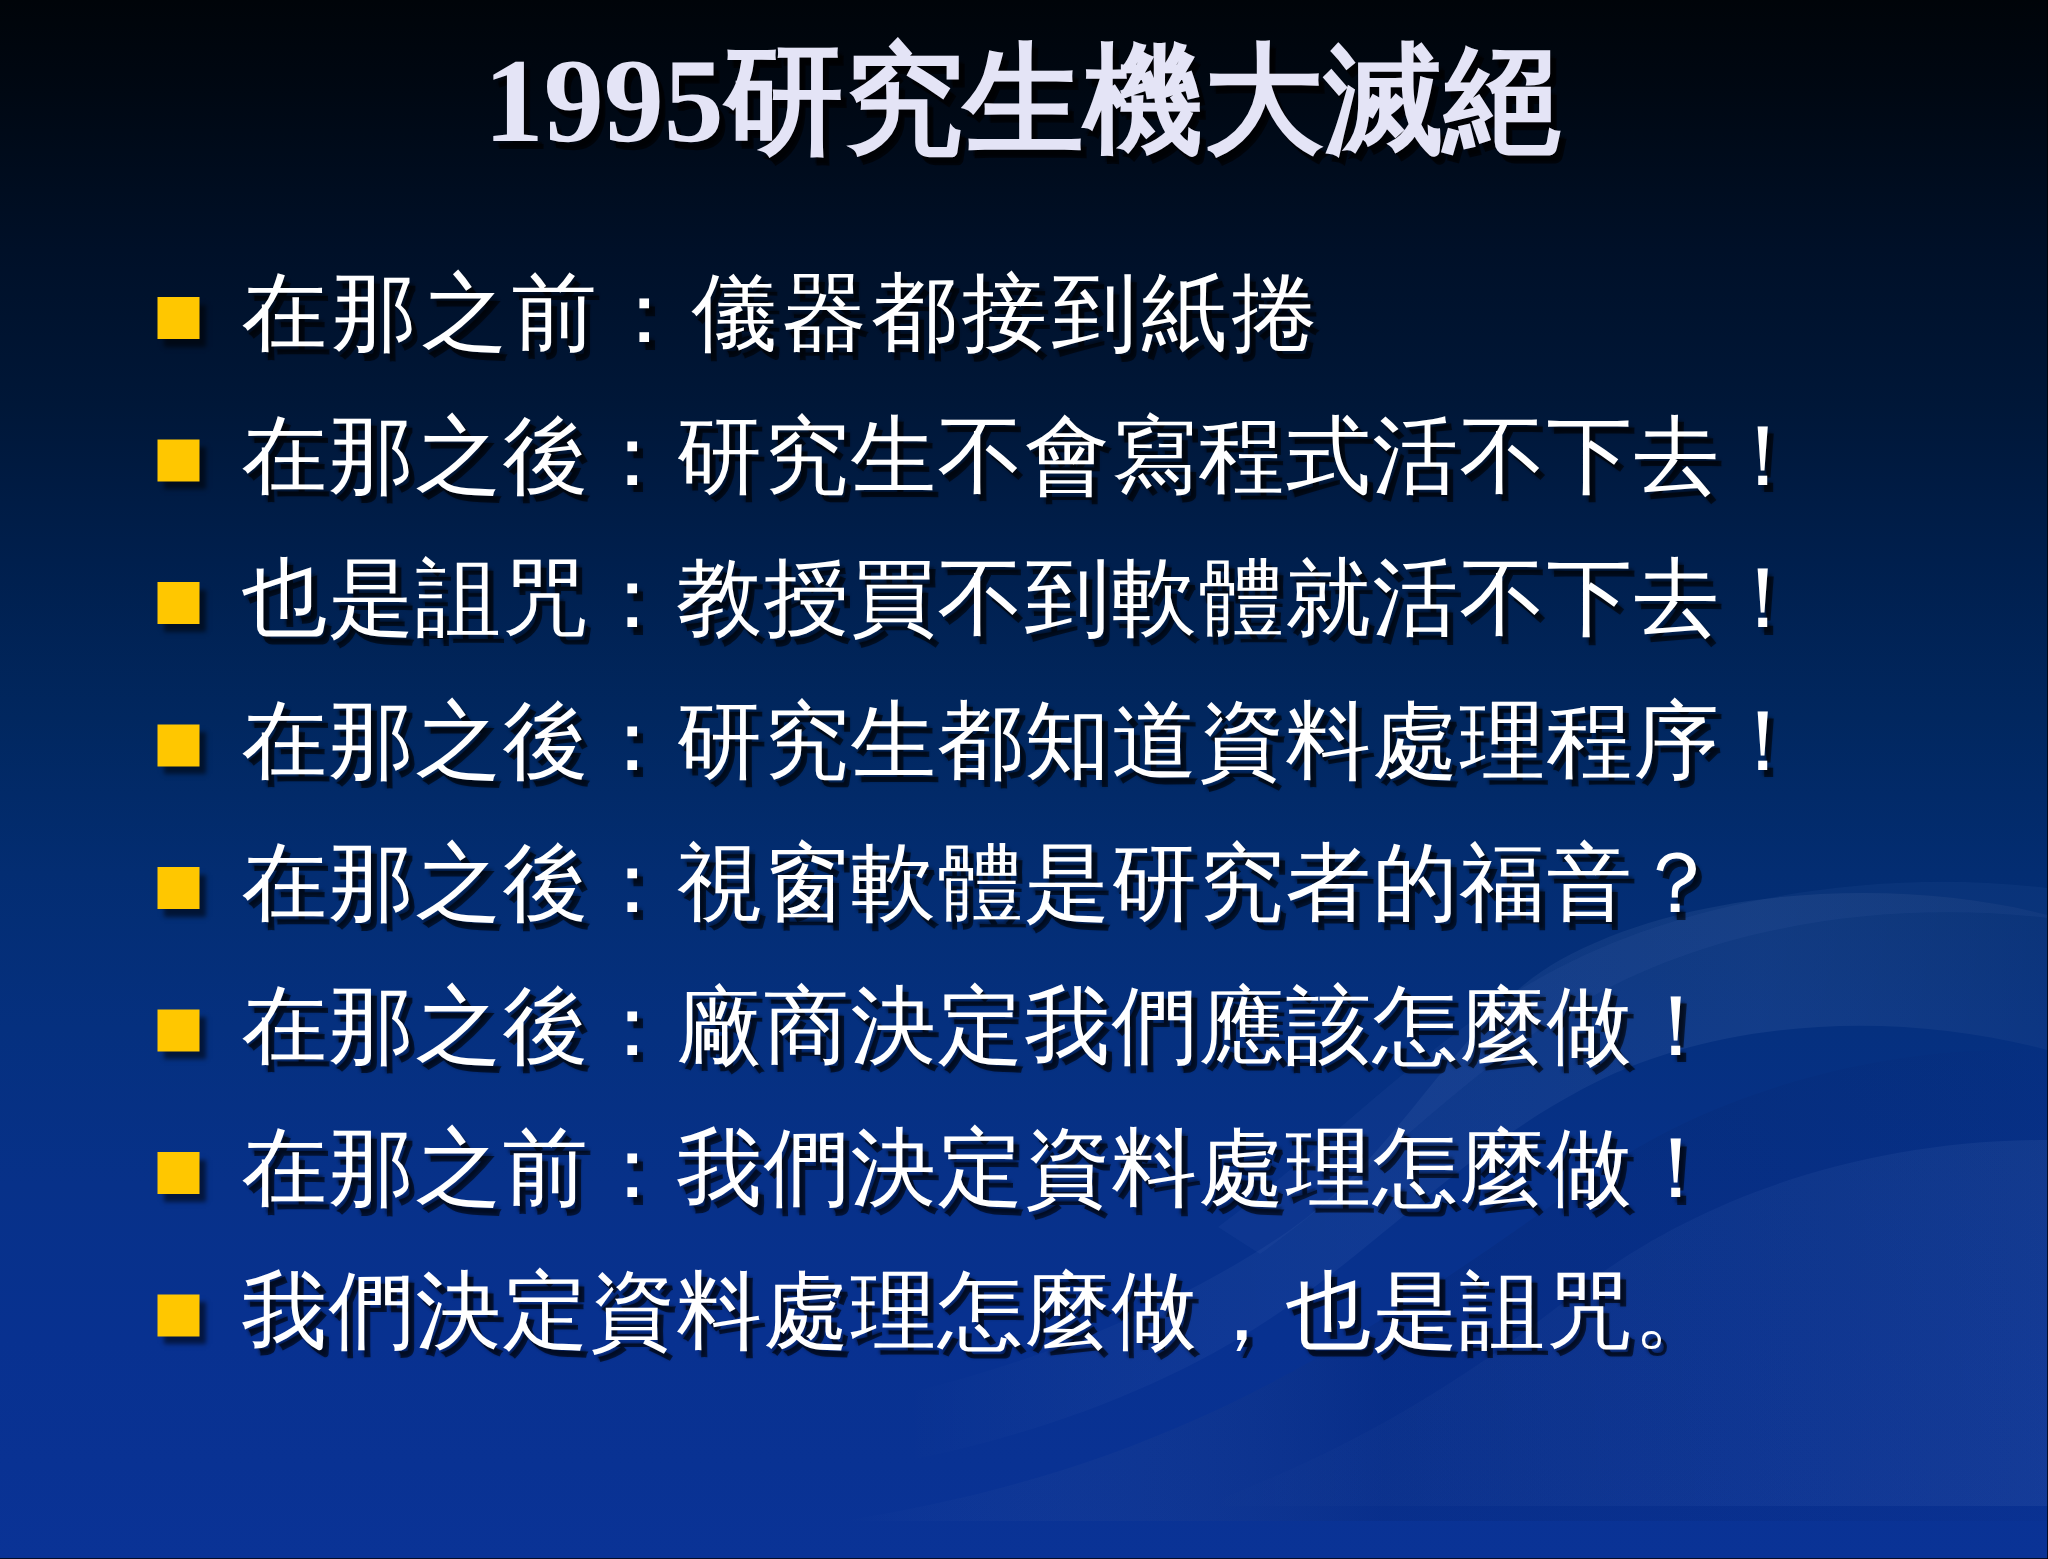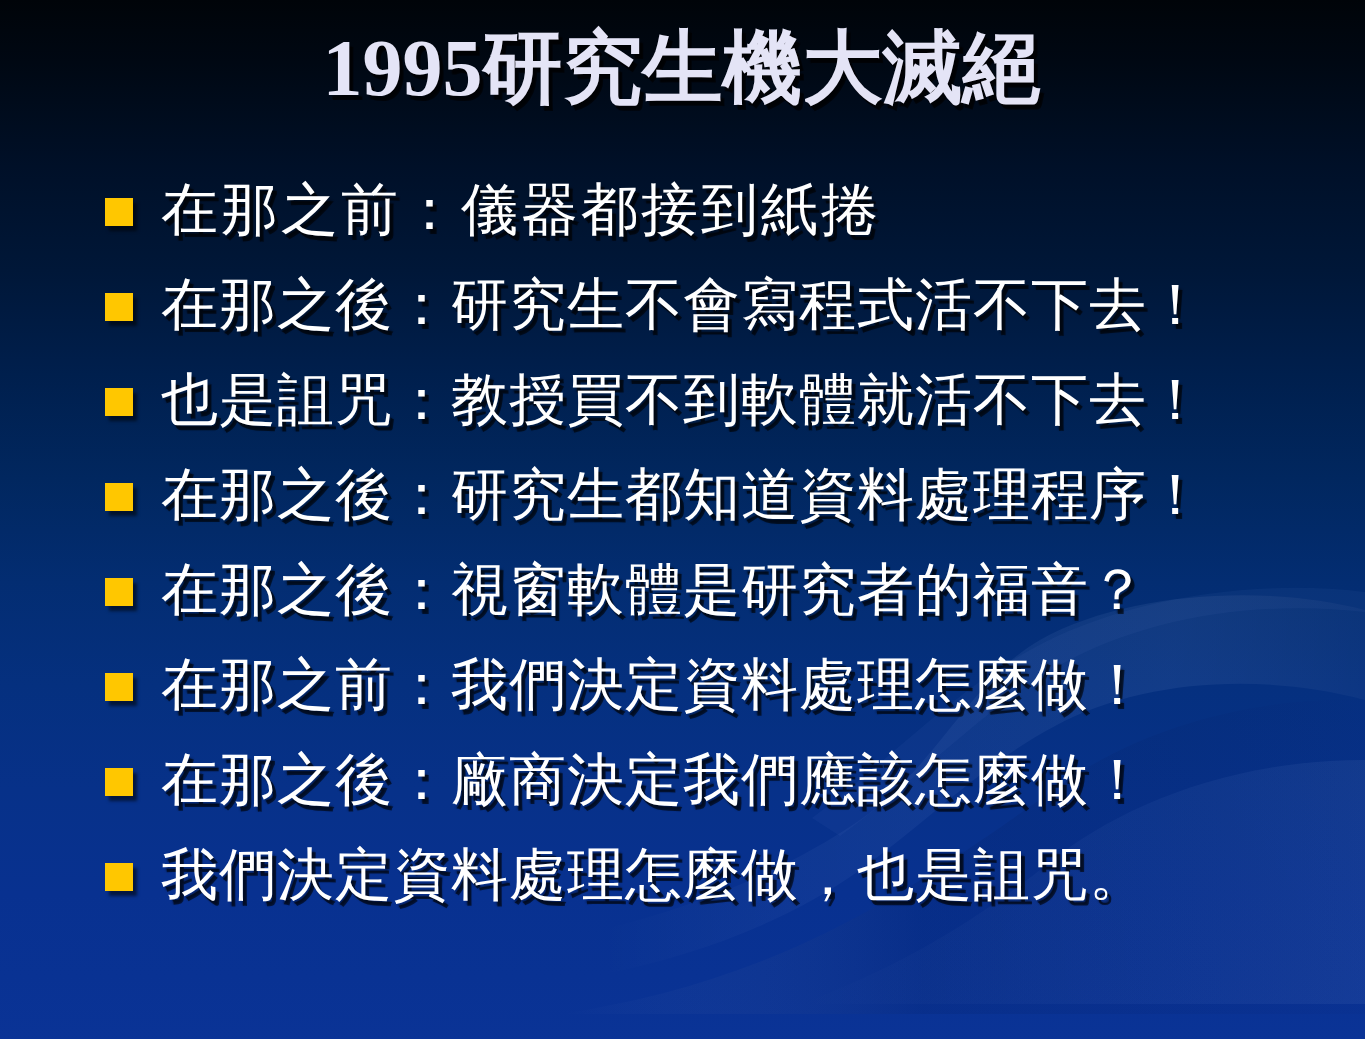--- a/index.html
+++ b/index.html
@@ -164,26 +164,26 @@
       <span class="bullet-text">在那之後：研究生都知道資料處理程序！</span>
     </div>
 
     <div class="bullet-row">
       <span class="bullet-marker"></span>
       <span class="bullet-text">在那之後：視窗軟體是研究者的福音？</span>
     </div>
 
     <div class="bullet-row">
       <span class="bullet-marker"></span>
-      <span class="bullet-text">在那之前：我們決定資料處理怎麼做！</span>
+      <span class="bullet-text">在那之後：廠商決定我們應該怎麼做！</span>
     </div>
 
     <div class="bullet-row">
       <span class="bullet-marker"></span>
-      <span class="bullet-text">在那之後：廠商決定我們應該怎麼做！</span>
+      <span class="bullet-text">在那之前：我們決定資料處理怎麼做！</span>
     </div>
 
     <div class="bullet-row">
       <span class="bullet-marker"></span>
       <span class="bullet-text">我們決定資料處理怎麼做，也是詛咒。</span>
     </div>
 
   </div>
 </div>
 

